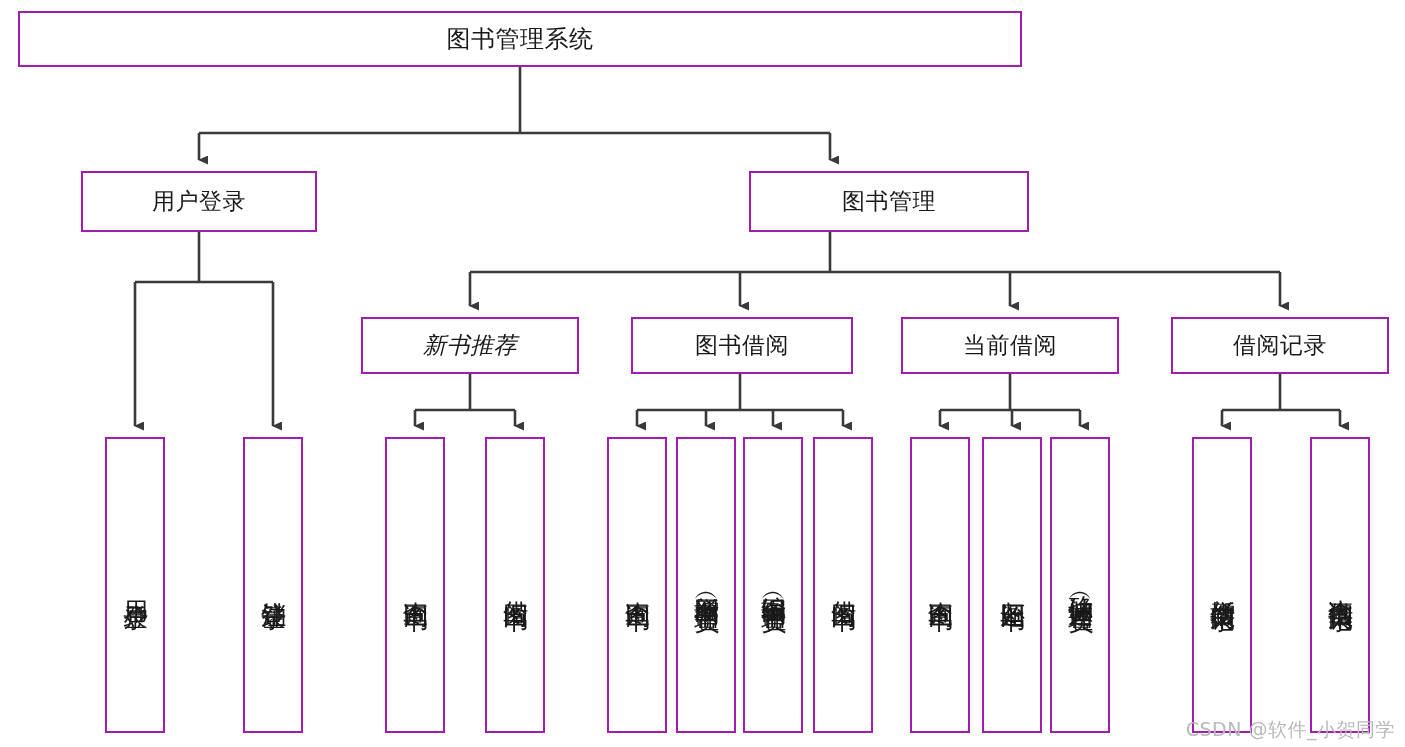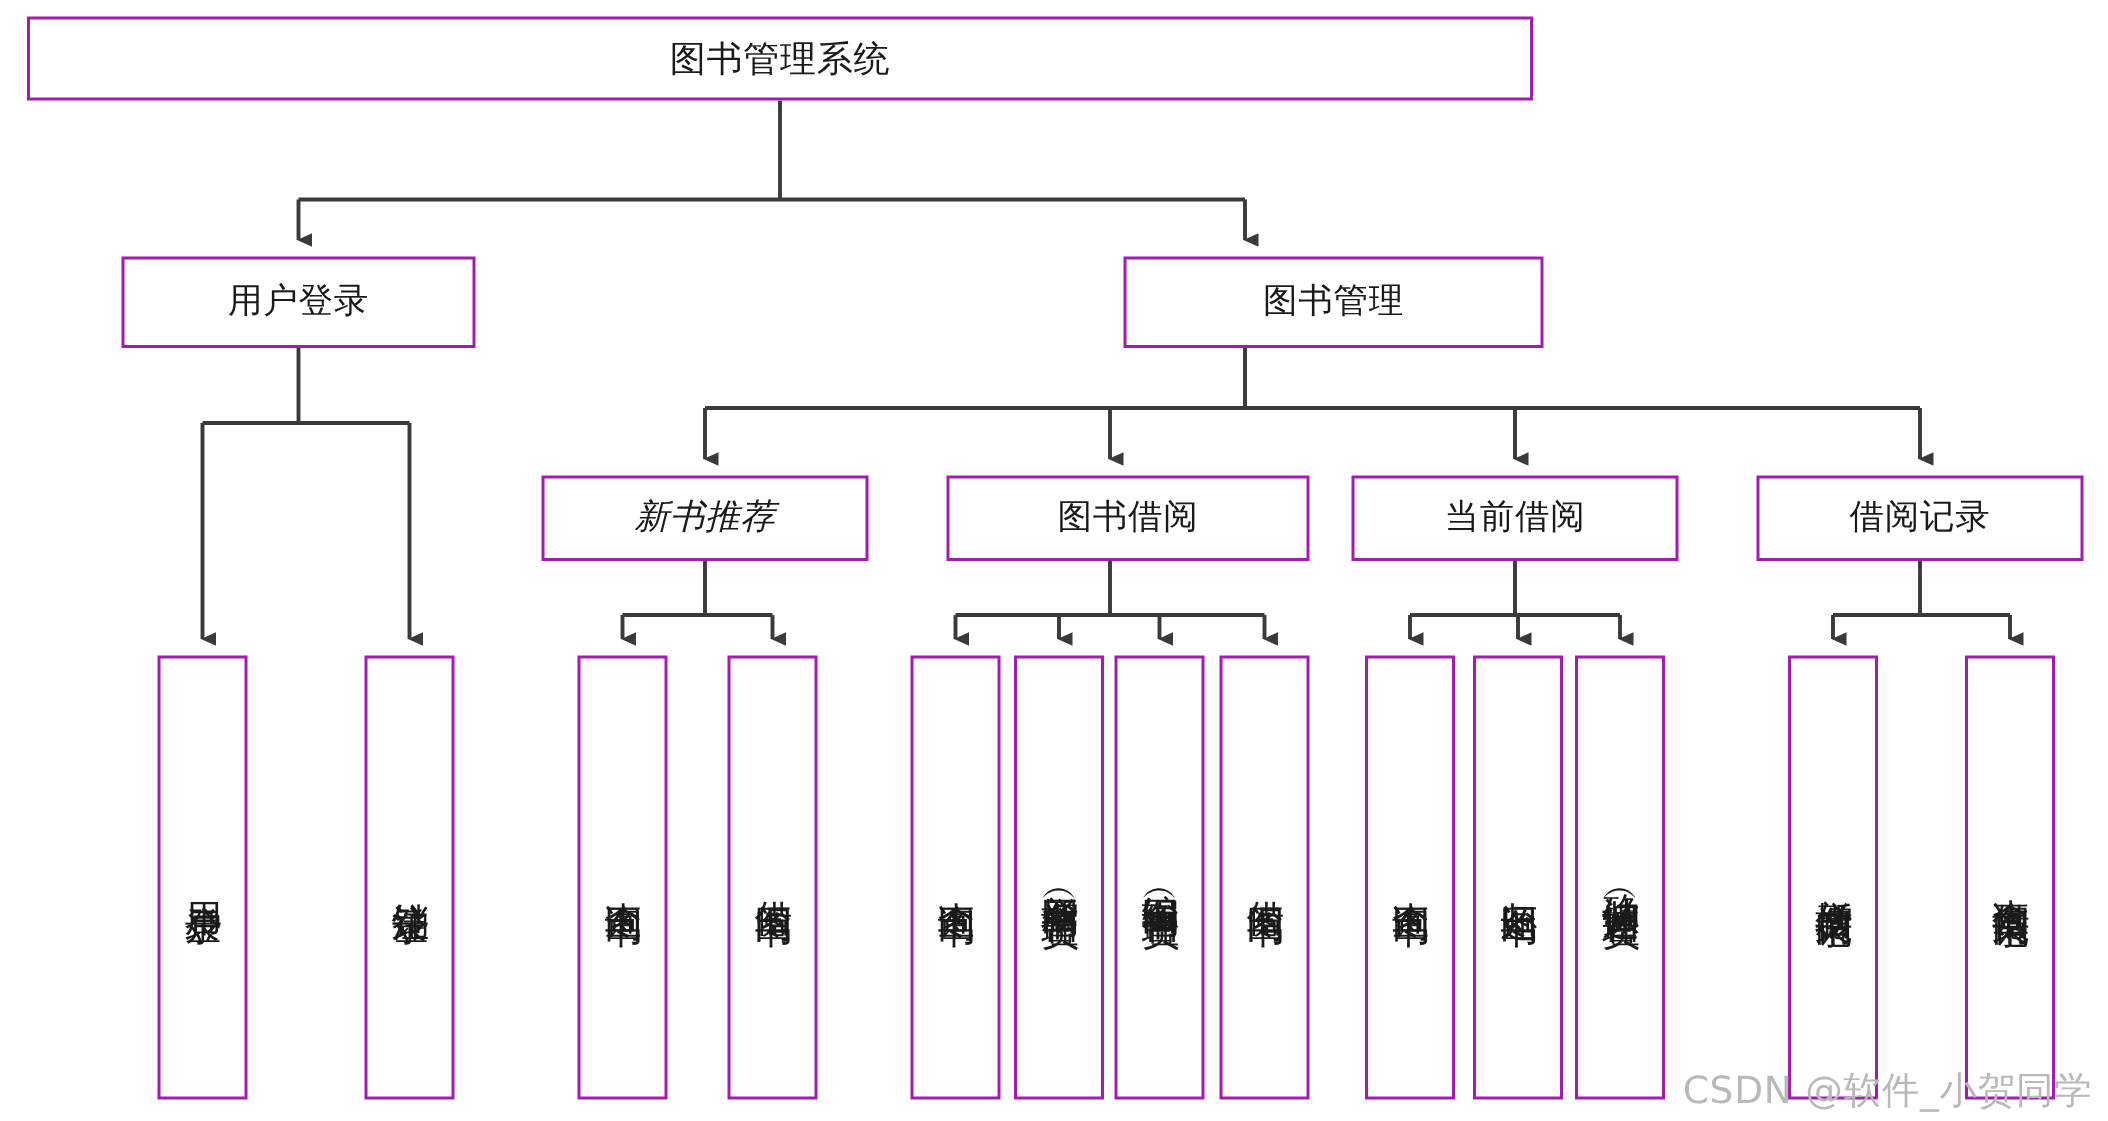--- a/index.html
+++ b/index.html
@@ -64,21 +64,21 @@
     font-size: 25px;
     line-height: 1.05;
     letter-spacing: 2px;
     white-space: normal;
     max-height: 100%;
   }
   .watermark {
     position: absolute;
     right: 10px;
     bottom: 4px;
-    font-size: 25px;
+    font-size: 19px;
     color: #b9b9b9;
     letter-spacing: 0.5px;
     white-space: nowrap;
     user-select: none;
   }
 </style>
 </head>
 <body>
 
 <div id="diagram-root">
@@ -143,21 +143,21 @@
   <div class="node horizontal" style="left:81px; top:171px; width:236px; height:61px;">
     <span class="node-label">用户登录</span>
   </div>
   <div class="node horizontal" style="left:711px; top:171px; width:280px; height:61px;margin-left:38px;">
     <span class="node-label">图书管理</span>
   </div>
 
   <div class="node horizontal" style="left:361px; top:317px; width:218px; height:57px;font-style:italic;">
     <span class="node-label">新书推荐</span>
   </div>
-  <div class="node horizontal" style="left:631px; top:317px; width:242px; height:57px;align-items:center;">
+  <div class="node horizontal" style="left:631px; top:317px; width:222px; height:57px;align-items:center;">
     <span class="node-label">图书借阅</span>
   </div>
   <div class="node horizontal" style="left:901px; top:317px; width:218px; height:57px;">
     <span class="node-label">当前借阅</span>
   </div>
   <div class="node horizontal" style="left:1171px; top:317px; width:218px; height:57px;">
     <span class="node-label">借阅记录</span>
   </div>
 
   <div class="node vertical" style="left:105px; top:437px; width:60px; height:296px;">

